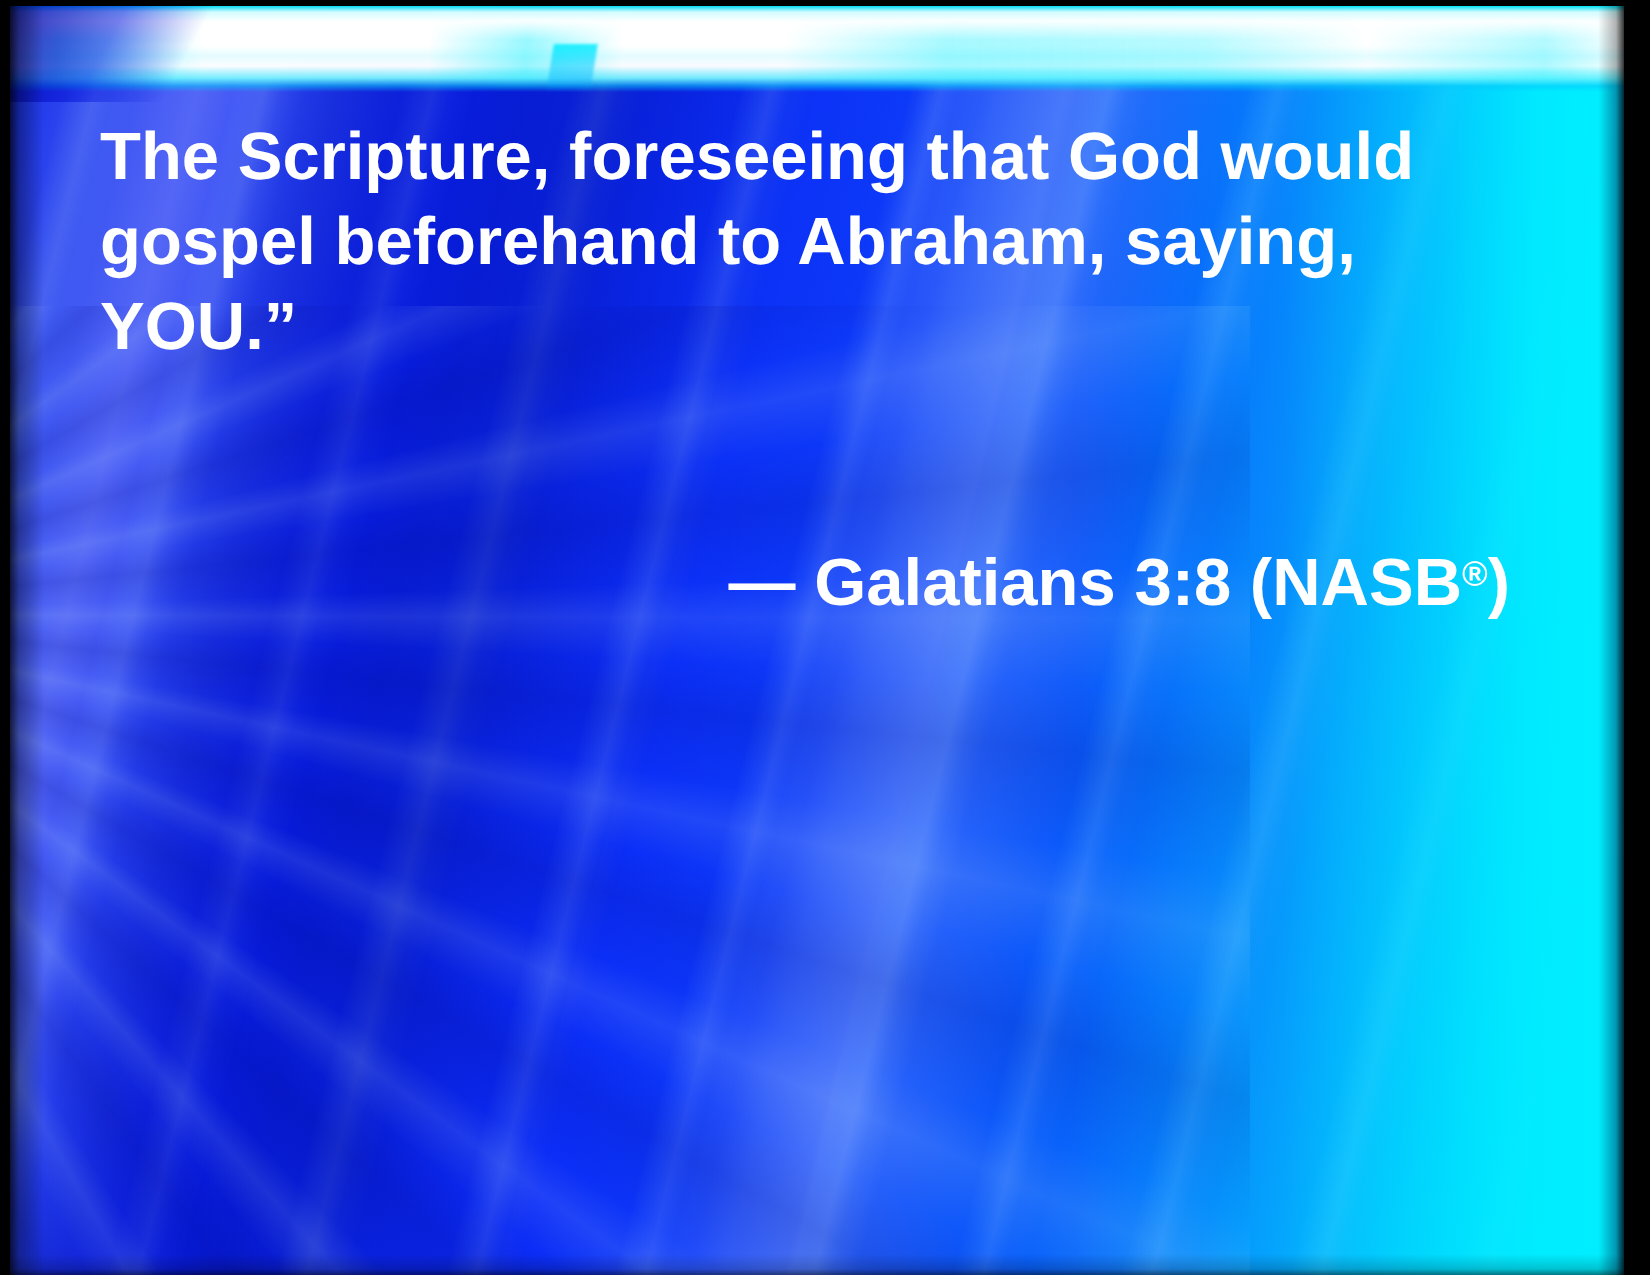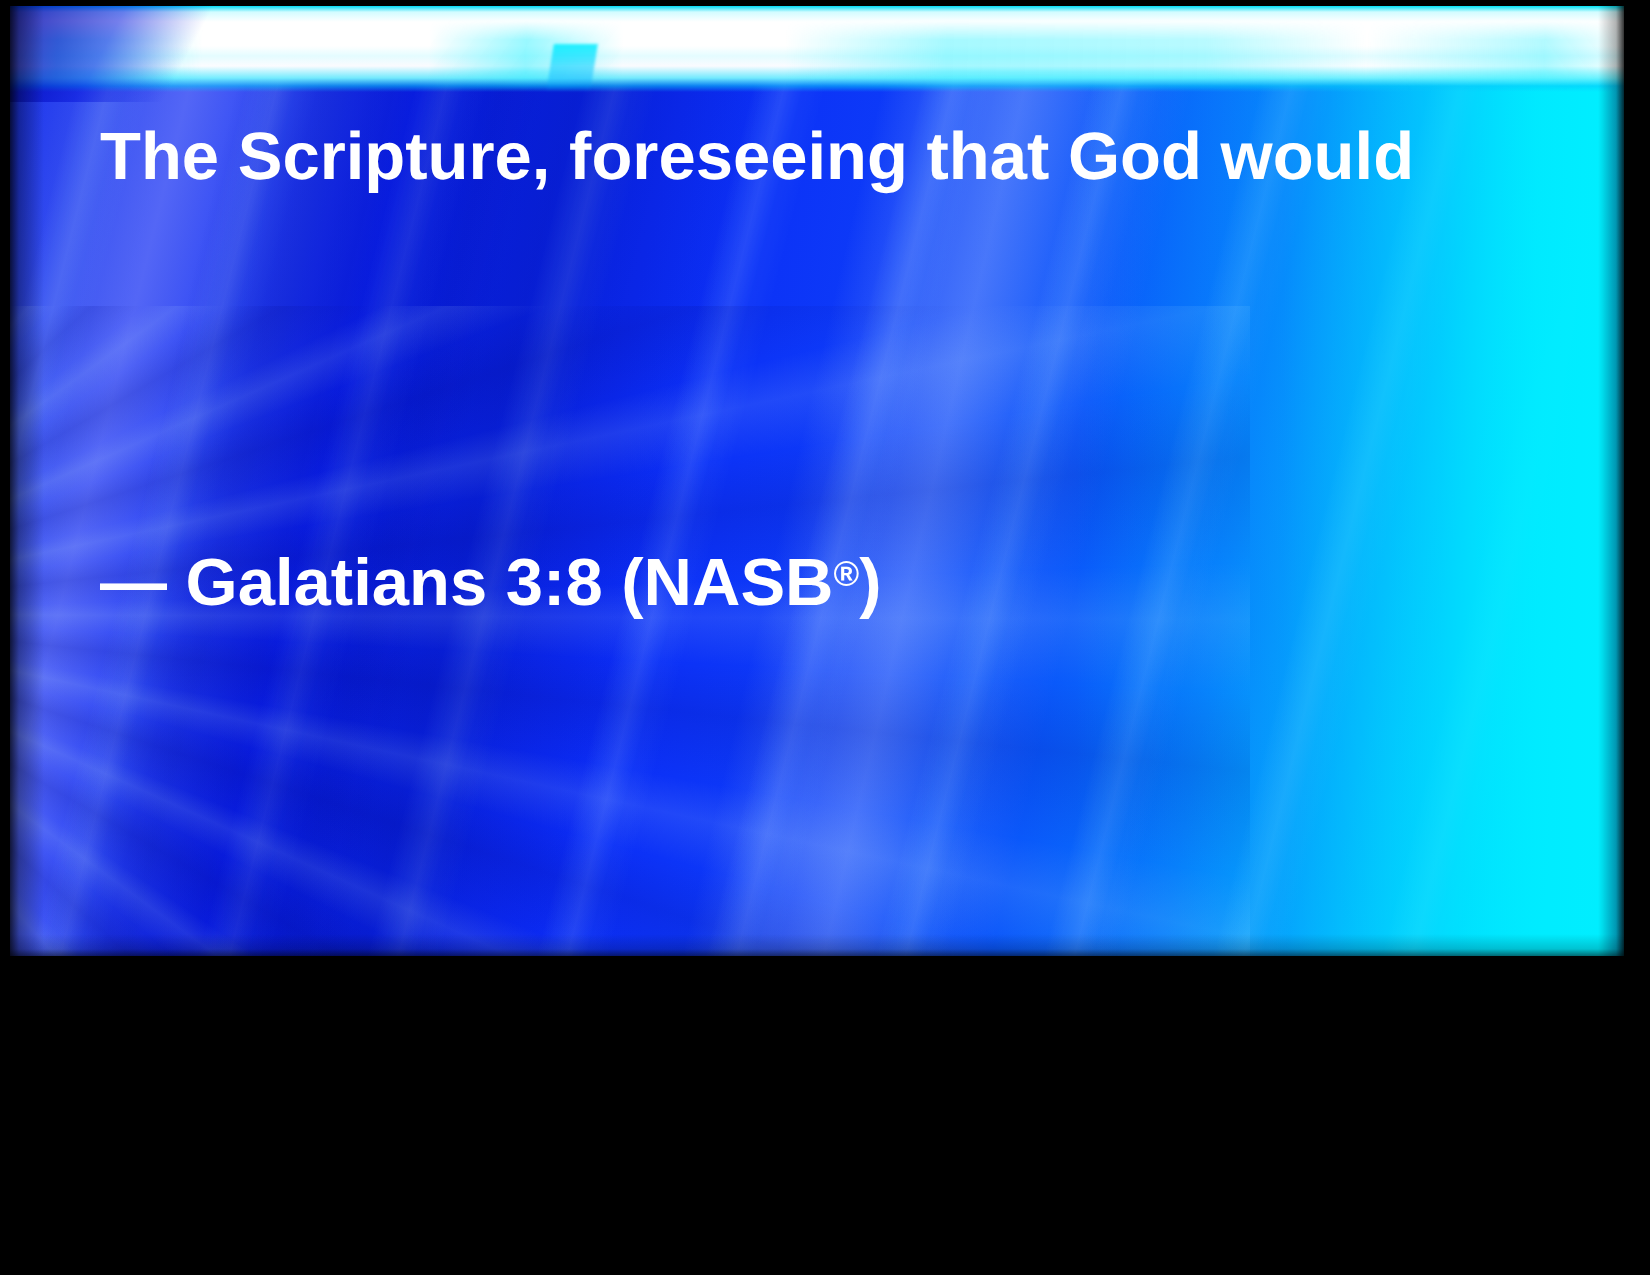--- a/index.html
+++ b/index.html
@@ -23,21 +23,21 @@
     background: #000000;
     overflow: hidden;
   }
 
   
   .slide-stage {
     position: absolute;
     left: 10px;
     top: 6px;
     width: 1614px;
-    height: 950px;
+    height: 1270px;
     overflow: hidden;
     background: #0a18d8;
   }
 
   
   .bg-base {
     position: absolute;
     inset: 0;
     background: linear-gradient(
         100deg,
@@ -245,21 +245,21 @@
     font-stretch: condensed;
     letter-spacing: 0px;
     white-space: nowrap;
     text-rendering: geometricPrecision;
   }
   .attribution {
     position: absolute;
     left: 90px;
     top: 533px;
     width: 1410px;
-    text-align: left;
+    text-align: right;
     color: #ffffff;
     font-size: 67px;
     line-height: 85px;
     font-weight: bold;
     font-stretch: condensed;
     white-space: nowrap;
   }
   .reg-mark {
     font-size: 0.52em;
     vertical-align: 0.55em;
@@ -282,18 +282,20 @@
 
     <div class="top-glow"></div>
     <div class="top-glow-streaks"></div>
     <div class="top-glow-notch"></div>
     <div class="top-left-wedge"></div>
 
     <div class="bg-vignette"></div>
 
     <div class="verse-block">
       <div class="verse-line">The Scripture, foreseeing that God would</div>
+      <div class="verse-line">gospel beforehand to Abraham, saying,</div>
+      <div class="verse-line">YOU.”</div>
     </div>
 
     <div class="attribution"><span>— Galatians 3:8 (NASB</span><span class="reg-mark">®</span><span>)</span></div>
 
   </div>
 </div>
 
 </body></html>

